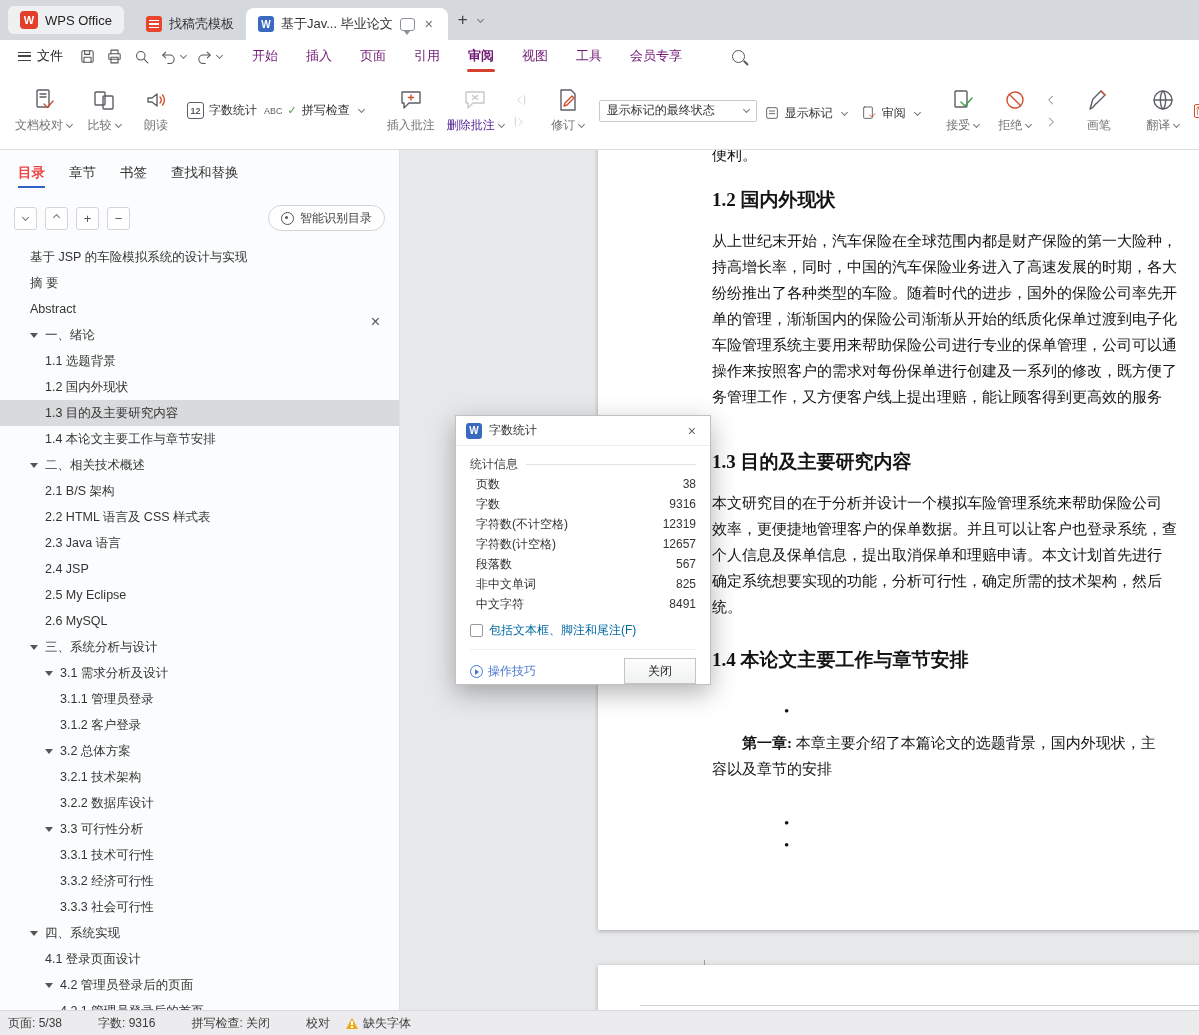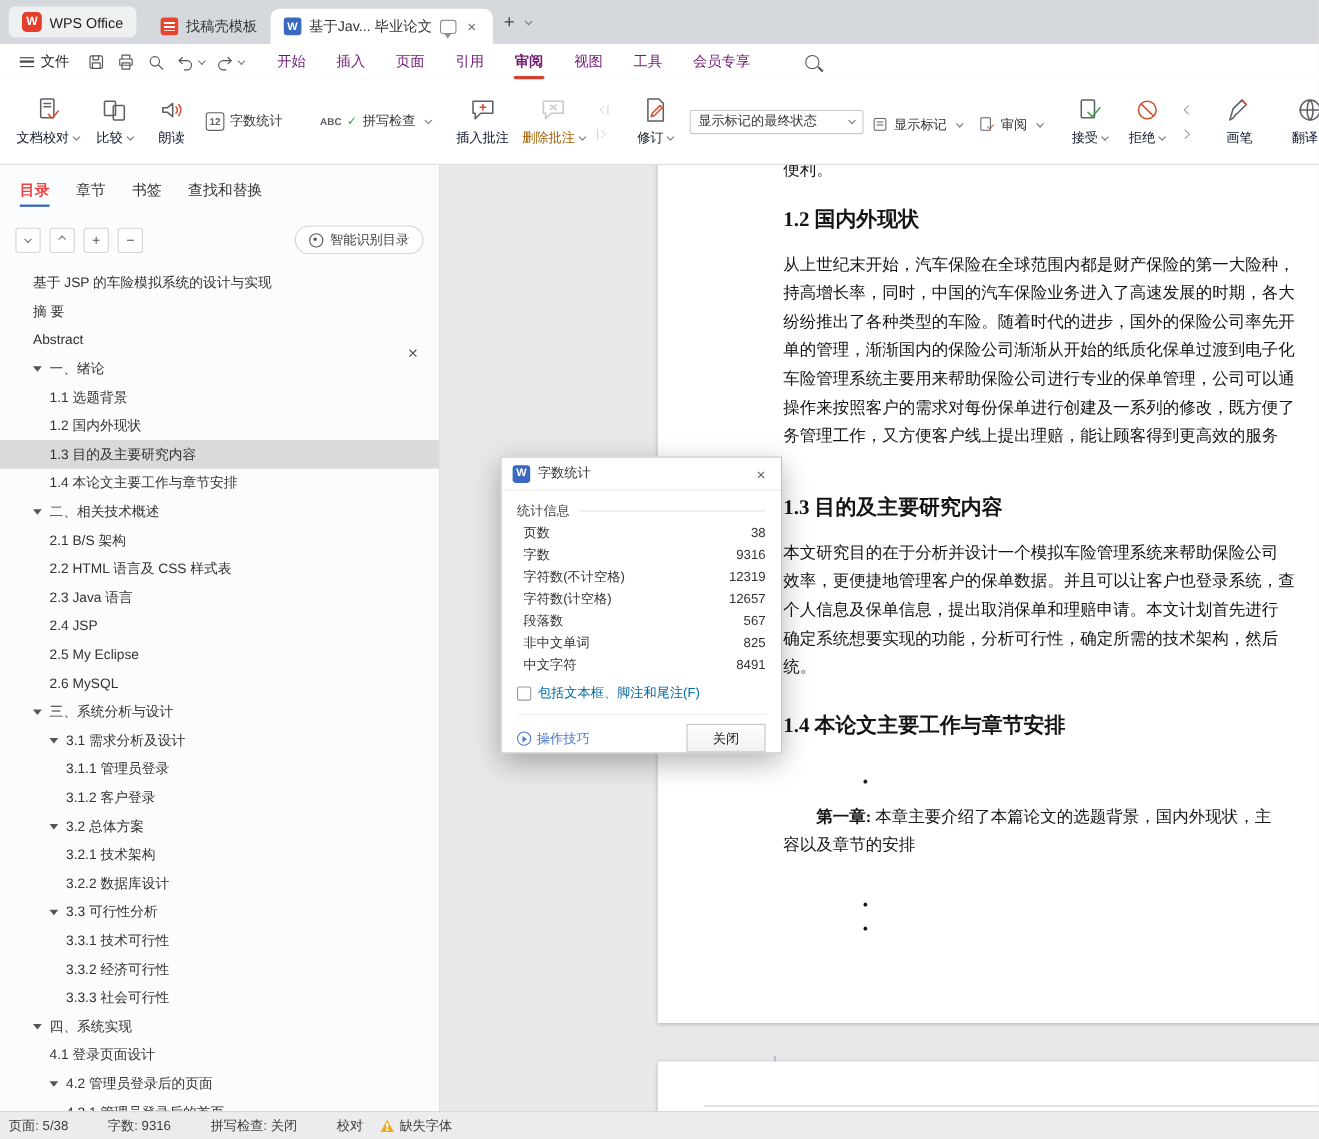--- a/index.html
+++ b/index.html
@@ -36,32 +36,32 @@
   .mtab { padding:0 14px; height:32px; line-height:32px; position:relative; color:#701a75; white-space:nowrap; }
   .mtab.active { font-weight:bold; }
   .mtab.active::after { content:""; position:absolute; left:13px; right:13px; bottom:0; height:3px; background:#d5402e; border-radius:2px; }
   .search-ic { width:13px; height:13px; border:1.6px solid #555; border-radius:50%; position:relative; margin-left:36px; }
   .search-ic::after { content:""; position:absolute; width:6px; height:1.7px; background:#555; transform:rotate(45deg); right:-5px; bottom:-2px; }
 
   
   .ribbon { height:78px; background:#fff; border-bottom:1px solid #dcdee1; display:flex; align-items:stretch; padding:5px 6px; }
   .rgroup { display:flex; align-items:center; padding:0 4px; gap:2px; }
   .rsep { width:1px; background:#e5e6e8; margin:6px 3px; }
-  .rbtn-big { display:flex; flex-direction:column; align-items:center; justify-content:center; gap:5px; min-width:50px; height:64px; font-size:12px; color:#0f172a; padding:0 5px; border-radius:4px; }
+  .rbtn-big { display:flex; flex-direction:column; align-items:center; justify-content:center; gap:5px; min-width:50px; height:64px; font-size:12px; color:#737373; padding:0 5px; border-radius:4px; }
   .rbtn-big .lbl { display:flex; align-items:center; white-space:nowrap; }
   .rbtn-big svg, .ricon { width:24px; height:24px; stroke:#5c5f66; fill:none; stroke-width:1.4; stroke-linecap:round; stroke-linejoin:round; }
   .acc { stroke:#d0502e; }
   .grn { stroke:#3f9d43; }
   .rstack { display:flex; flex-direction:row; justify-content:center; gap:7px; padding:0 4px; }
   .rbtn-sm { display:flex; align-items:center; gap:5px; font-size:12px; color:#333; white-space:nowrap; }
   .rbtn-sm svg { width:16px; height:16px; stroke:#5c5f66; fill:none; stroke-width:1.4; stroke-linecap:round; stroke-linejoin:round; }
-  .disabled, .disabled .lbl { color:#a16207;text-align:right; }
+  .disabled, .disabled .lbl { color:#4c1d95;text-align:right; }
   .disabled svg, .disabled .ic12 { stroke:#c6c8cc !important; border-color:#c6c8cc !important; color:#c6c8cc !important; }
   .ic12 { width:17px; height:17px; border:1.5px solid #5c5f66; border-radius:3px; font-size:9px; font-weight:bold; color:#5c5f66; display:flex; align-items:center; justify-content:center; flex:none; }
-  .icabc { font-size:9px; font-weight:bold; color:#5c5f66; letter-spacing:0;margin-left:27px; }
+  .icabc { font-size:9px; font-weight:normal; color:#5c5f66; letter-spacing:0; }
   .iccheck { color:#3f9d43; font-size:11px; font-weight:bold; }
   .combo { width:158px; height:22px; border:1px solid #c9cacd; border-radius:2px; background:#fff; display:flex; align-items:center; padding:0 7px; font-size:12px; color:#333; white-space:nowrap; }
   .combo .chev { margin-left:auto; }
   .row2 { display:flex; gap:14px;align-items:flex-end; }
   .navmini { display:flex; flex-direction:column; gap:8px; justify-content:center; padding:0 2px; }
   .navmini svg { width:14px; height:14px; stroke:#c6c8cc; fill:none; stroke-width:1.4; }
   .navmini.en svg { stroke:#5c5f66; }
   .cjkpre { font-size:10px; color:#d0502e; border:1px solid #d0502e; border-radius:2px; width:14px; height:14px; display:flex; align-items:center; justify-content:center; flex:none; }
 
   

